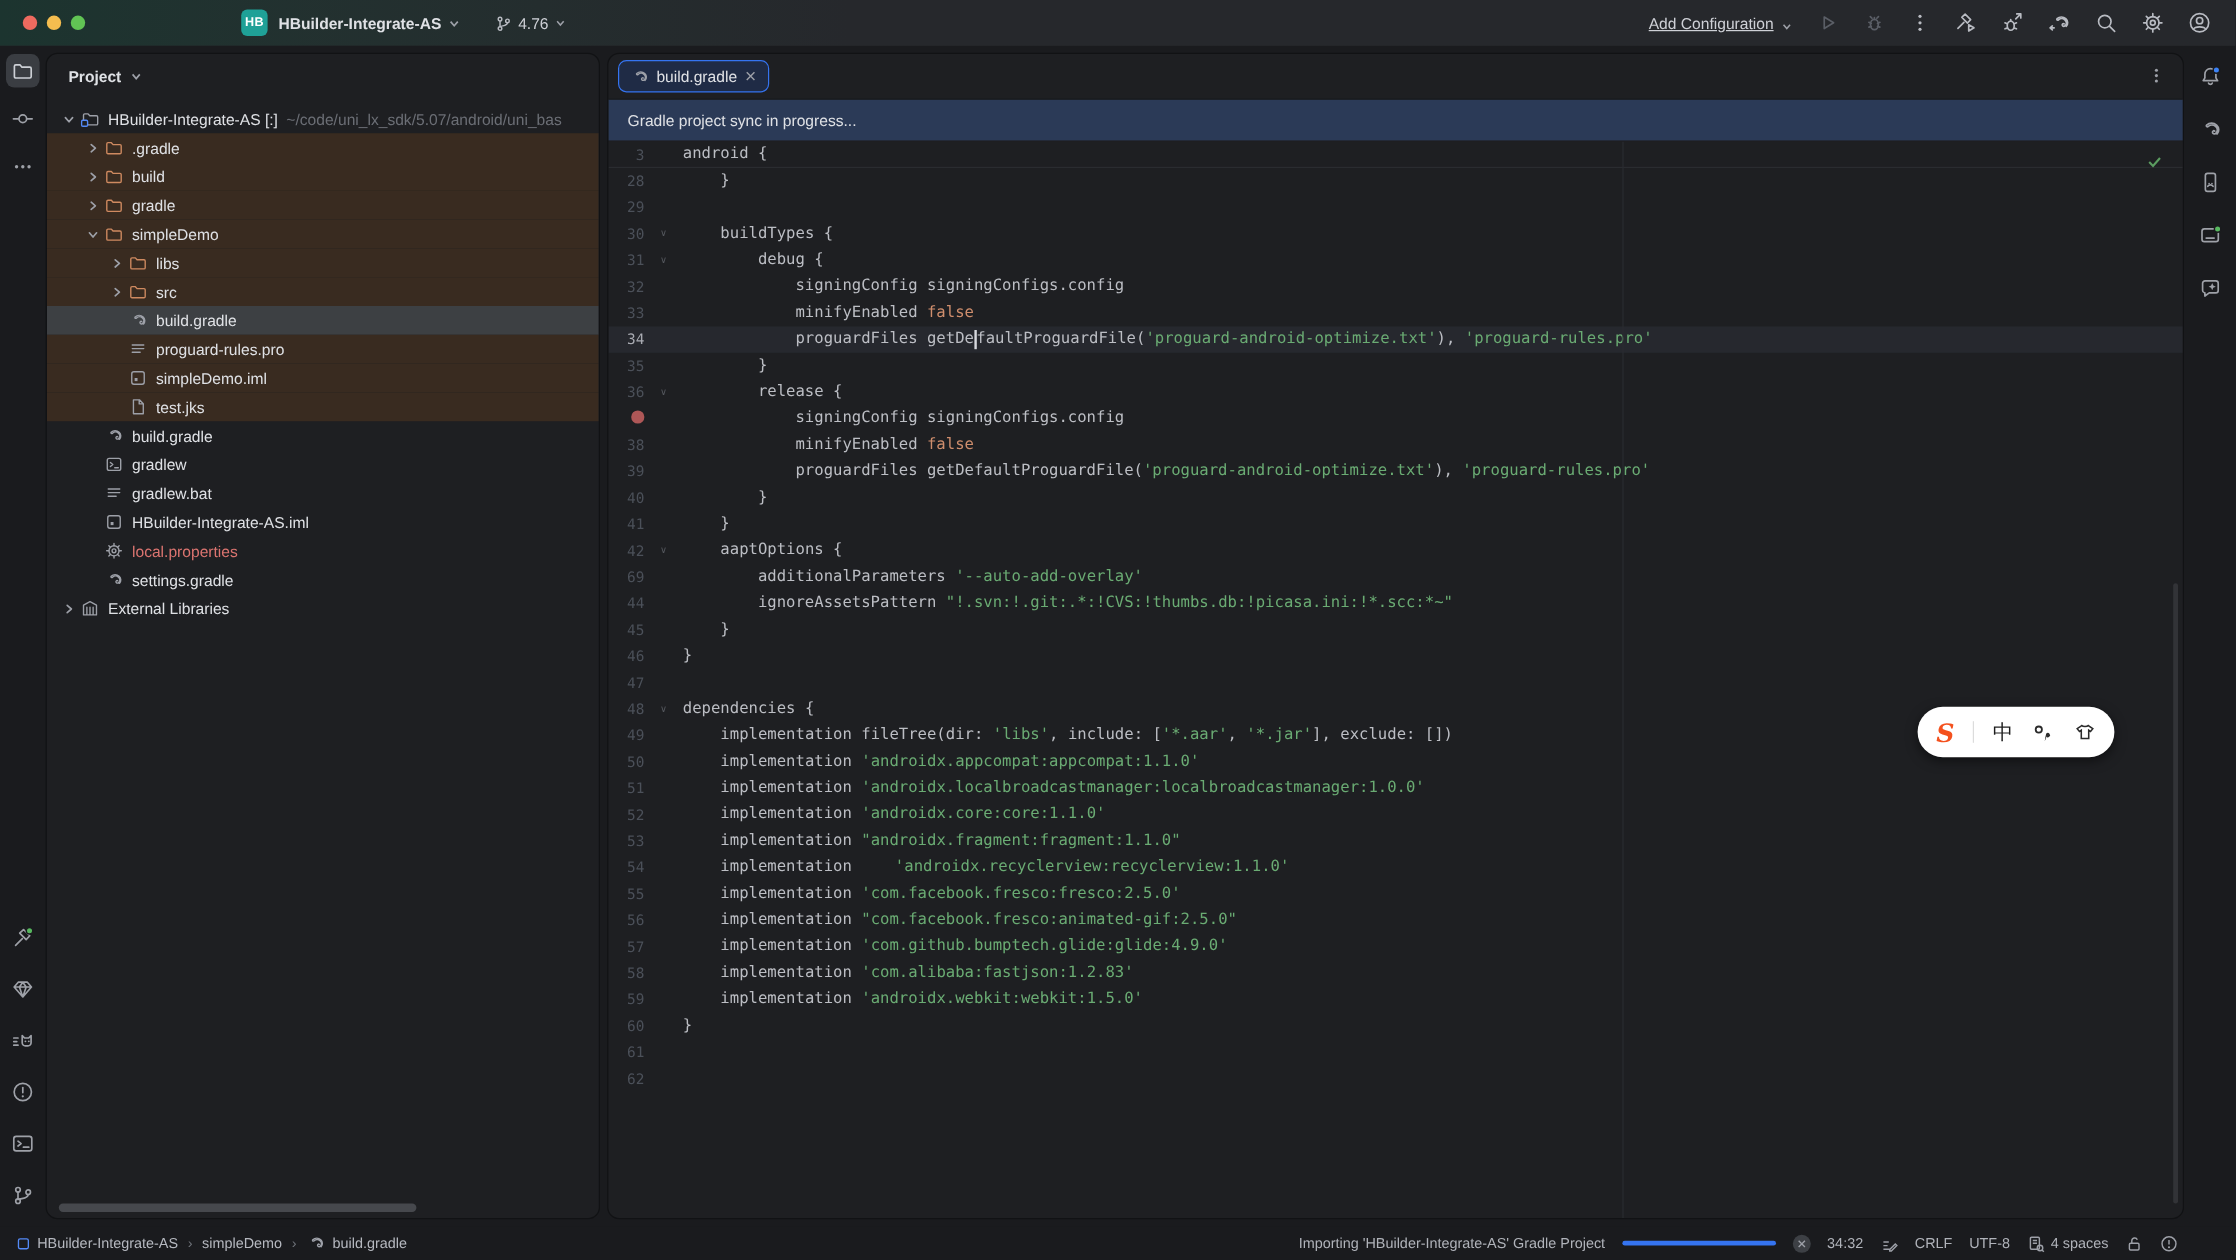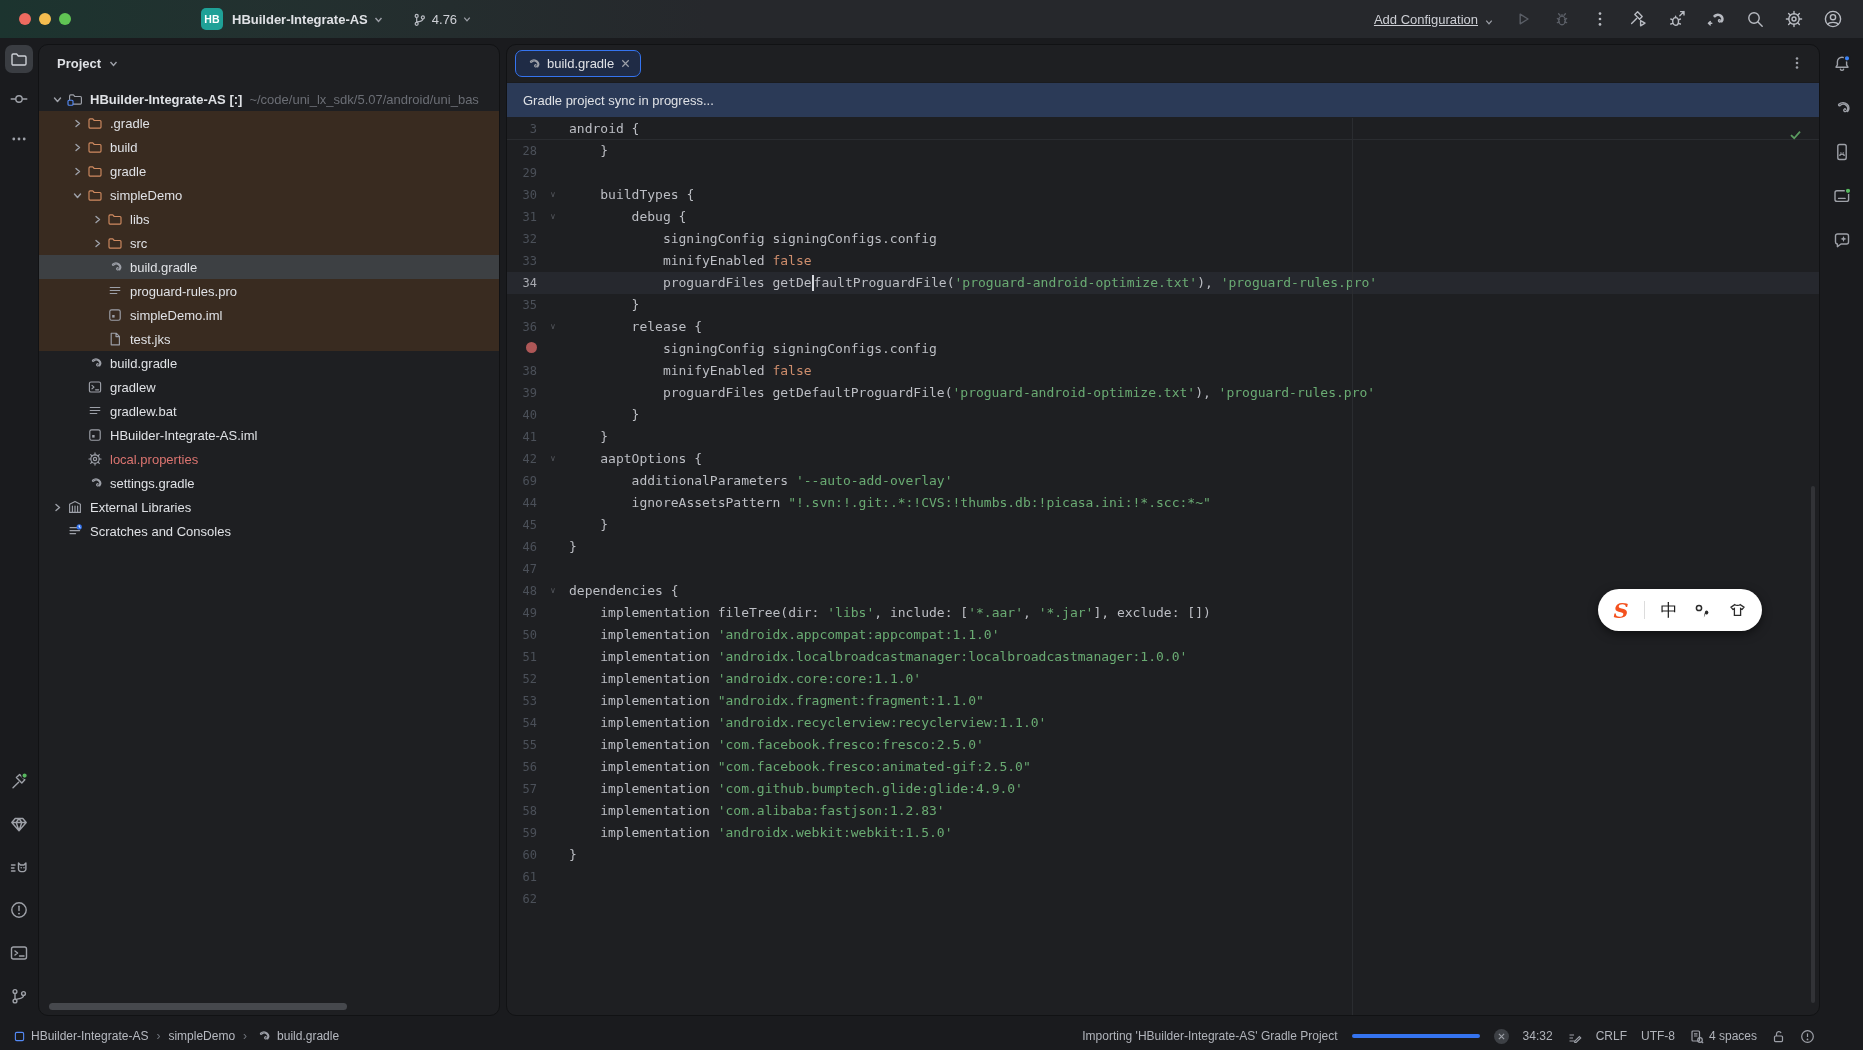--- a/index.html
+++ b/index.html
@@ -43,21 +43,21 @@
   .pp-header { height:36px; display:flex; align-items:center; padding-left:18px; gap:7px;
     font-size:13px; font-weight:700; }
   .tree { position:absolute; top:42px; left:0; right:0; bottom:14px; overflow:hidden; font-size:13px; }
   .tree-row { height:24px; display:flex; align-items:center; white-space:nowrap; overflow:hidden; }
   .tree-row.scope { background:#392b20; }
   .tree-row.selected { background:#3d4043; }
   .tr-arrow { width:17px; flex-shrink:0; display:flex; justify-content:center; }
   .tr-icon { width:17px; flex-shrink:0; display:flex; justify-content:center; margin-right:7px; }
   .tr-label { color:#dfe1e5; }
   .tr-label.err { color:#db7470; }
-  .root-label { font-weight:700; }
+  .root-label { font-weight:400; }
   .root-path { color:#6b6e75; margin-left:7px; }
   .pp-scroll { position:absolute; left:10px; bottom:5px; width:298px; height:7px; border-radius:4px; background:#46484d; }
 
   
   .tabbar { height:38px; display:flex; align-items:center; padding-left:8px; position:relative;
     border-bottom:1px solid #1a1b1e; }
   .tab { display:flex; align-items:center; gap:6px; height:27px; padding:0 9px;
     border:1px solid #3574f0; border-radius:7px; background:#1f2b45; font-size:13px; }
   .tab-label { color:#dfe1e5; }
   .tabbar-kebab { position:absolute; right:14px; top:10px; }
@@ -467,31 +467,20 @@
               <polyline points="4,2.5 7.5,5.5 4,8.5"></polyline>
             </svg>
           </span>
           <span class="tr-icon">
             <svg width="16" height="16" viewBox="0 0 16 16" fill="none" stroke="#9da0a8" stroke-width="1.15" stroke-linecap="round" stroke-linejoin="round">
               <path d="M2.6 13.4V5.2L8 2.4l5.4 2.8v8.2 M5.4 7v6.4 M8 7v6.4 M10.6 7v6.4 M2.6 13.4h10.8"></path>
             </svg>
           </span>
           <span class="tr-label">External Libraries</span>
         </div>
-        <div class="tree-row" style="padding-left: 10px;">
-          <span class="tr-arrow"></span>
-          <span class="tr-icon">
-            <svg width="16" height="16" viewBox="0 0 16 16" fill="none" stroke="#9da0a8" stroke-width="1.15" stroke-linecap="round" stroke-linejoin="round">
-              <path d="M3 4.6h7.6 M3 7.6h9.6 M3 10.6h5.6"></path>
-              <circle cx="12.2" cy="3.9" r="2.6" fill="#3574f0" stroke="none"></circle>
-              <path d="M12.2 2.7v1.3l.9.5" stroke="#fff" stroke-width="1"></path>
-            </svg>
-          </span>
-          <span class="tr-label">Scratches and Consoles</span>
-        </div>
       </div>
     <div class="pp-scroll"></div>
   </section>
 
   <section class="island editor-panel">
     <div class="tabbar">
       <div class="tab">
         <span id="tab-file-icon">
             <svg width="16" height="16" viewBox="0 0 16 16" fill="none" stroke="#9da0a8" stroke-width="1.15" stroke-linecap="round" stroke-linejoin="round">
               <path d="M12.6 11c1.5-1.7 1.4-4.2-.3-5.8-1.9-1.8-4.8-1.8-6.7 0-.4.4-.1 1.1.5 1.1.3 0 .5-.1.7-.3 1.4-1.3 3.5-1.3 4.9 0 1.3 1.2 1.4 3.1.3 4.4-.6.7-1.5.7-2 .2-.5-.5-.5-1.2 0-1.6.3-.3.8-.3 1.1 0"></path>
@@ -702,21 +691,21 @@
             <span class="gnum">53</span>
             <span class="gfold"></span>
           </span>
           <span class="ltext"><span class="ind first"></span><span style="color: rgb(188, 190, 196);">implementation </span><span style="color: rgb(106, 171, 115);">"androidx.fragment:fragment:1.1.0"</span></span>
         </div>
         <div class="code-line">
           <span class="gutter">
             <span class="gnum">54</span>
             <span class="gfold"></span>
           </span>
-          <span class="ltext"><span class="ind first"></span><span style="color: rgb(188, 190, 196);">implementation </span><span style="color: rgb(106, 171, 115);">'androidx.recyclerview:recyclerview:1.1.0'</span></span>
+          <span class="ltext"><span class="ind first"></span><span style="color: rgb(188, 190, 196);">implementation </span><span style="color: rgb(106, 171, 115); margin-left: 28px;">'androidx.recyclerview:recyclerview:1.1.0'</span></span>
         </div>
         <div class="code-line">
           <span class="gutter">
             <span class="gnum">55</span>
             <span class="gfold"></span>
           </span>
           <span class="ltext"><span class="ind first"></span><span style="color: rgb(188, 190, 196);">implementation </span><span style="color: rgb(106, 171, 115);">'com.facebook.fresco:fresco:2.5.0'</span></span>
         </div>
         <div class="code-line">
           <span class="gutter">

